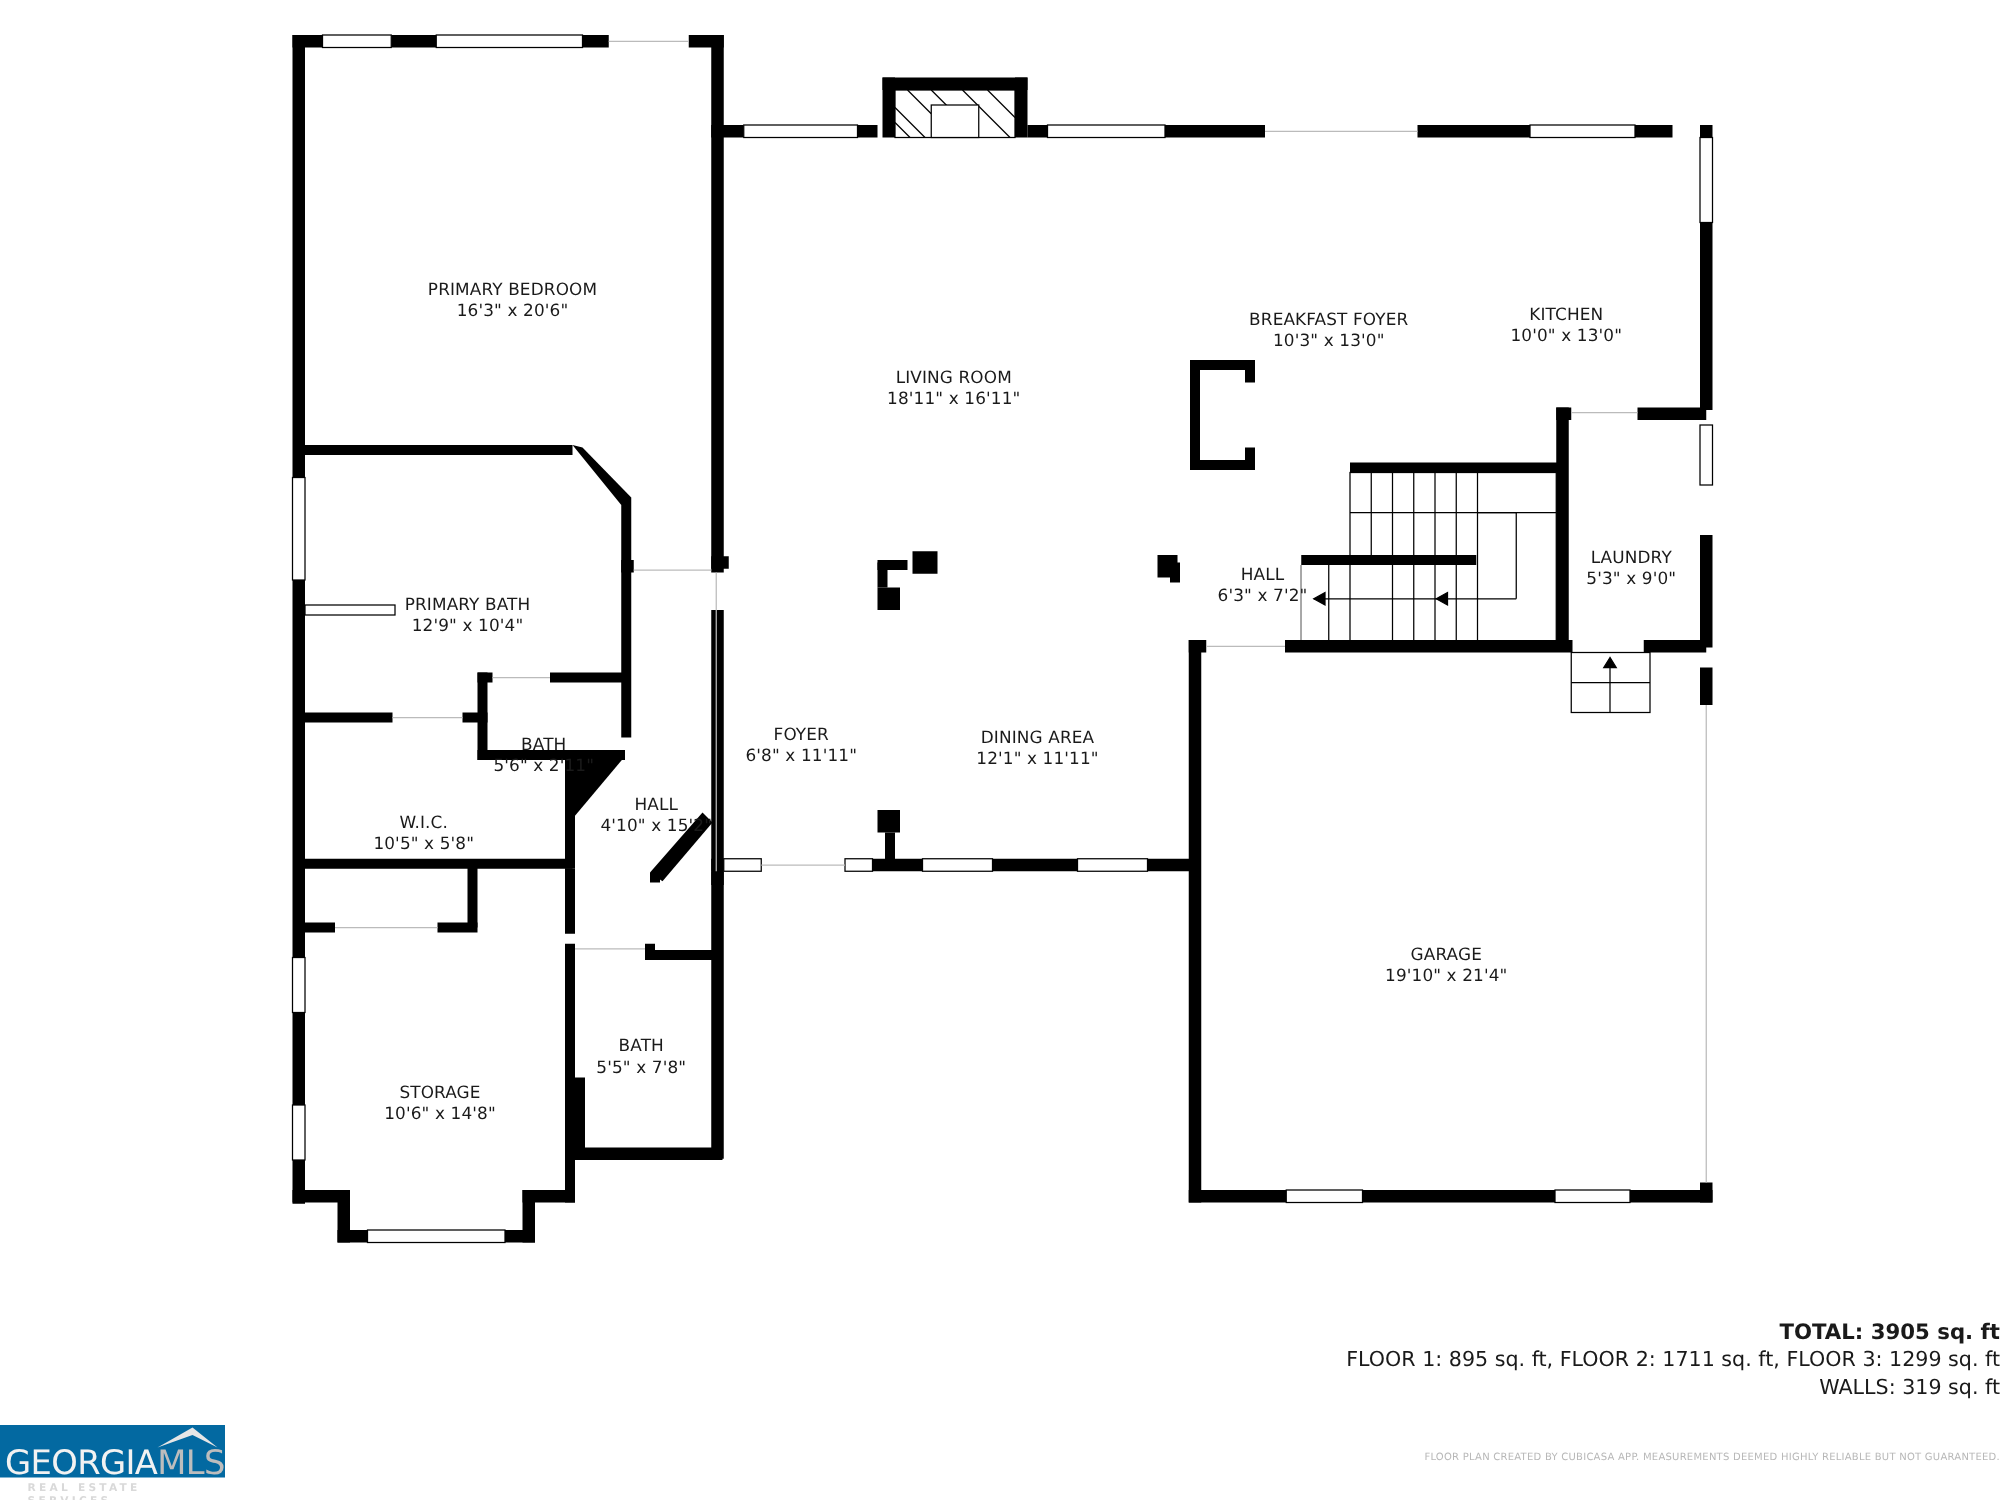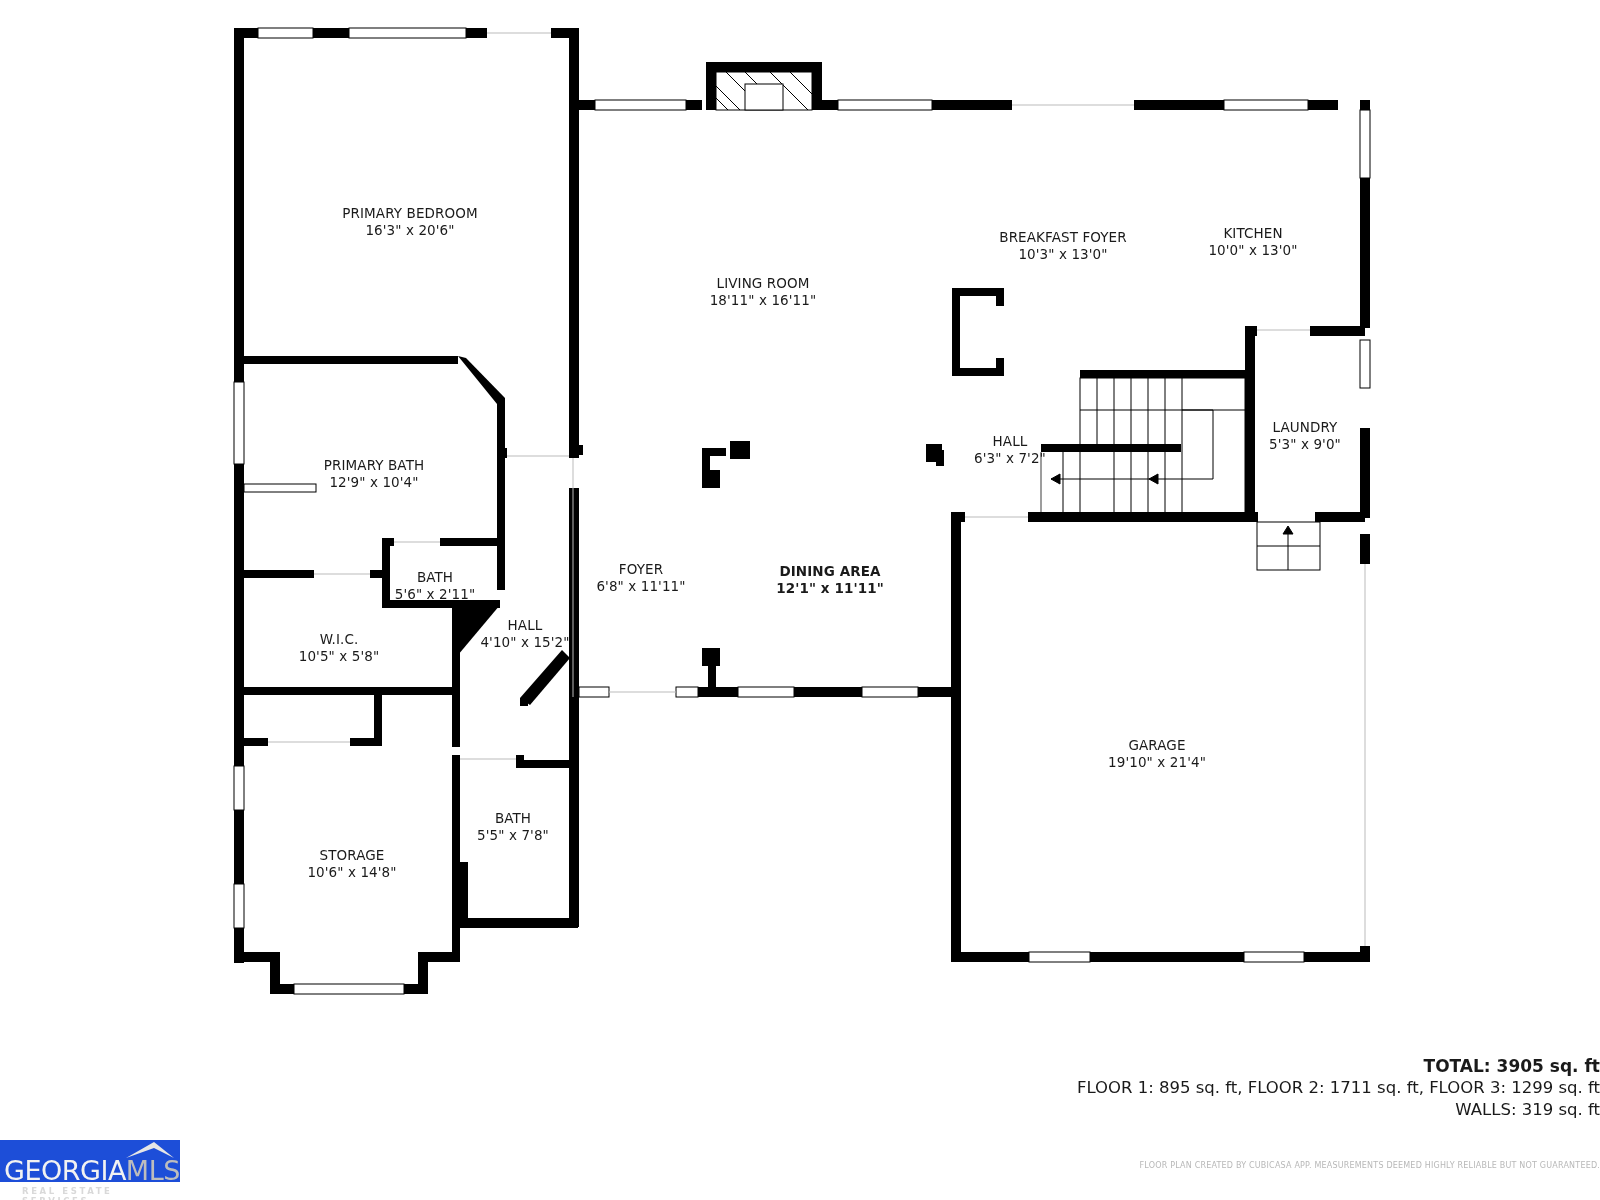--- a/index.html
+++ b/index.html
@@ -1,23 +1,23 @@
 <!DOCTYPE html>
 <html><head>
 <meta charset="utf-8">
 <style>
   html, body { margin:0; padding:0; background:#ffffff; }
   body { width:1600px; height:1200px; position:relative; overflow:hidden; font-family:"DejaVu Sans", sans-serif; color:#1a1a1a; }
   #plan { position:absolute; left:0; top:0; }
-  .room-label { position:absolute; transform:translate(-50%,-50%); text-align:center; font-size:13.5px; line-height:17px; color:#1a1a1a; white-space:nowrap; letter-spacing:0.1px; }
+  .room-label { position:absolute; transform:translate(-50%,-50%); text-align:center; font-size:13.5px; line-height:17px; color:#1a1a1a; white-space:nowrap; letter-spacing:0.1px;margin-top:19px; }
   .room-label span { display:block; }
   #summary { position:absolute; left:0; width:1600px; top:1055px; text-align:right; font-size:16.5px; line-height:22px; color:#1a1a1a; }
   #summary .total { font-weight:bold; font-size:17px; }
   #disclaimer { position:absolute; left:0; width:1600px; top:1161px; text-align:right; font-size:8px; color:#b8b8b8; letter-spacing:0.2px; }
-  #logo { position:absolute; left:0; top:1140px; width:180px; height:42px; background:#1d4ed8; }
+  #logo { position:absolute; left:0; top:1140px; width:180px; height:42px; background:#0369a1; }
   #logo .brand { position:absolute; left:4px; top:16px; font-size:27px; color:#f2f2f2; letter-spacing:-0.5px; line-height:30px; }
   #logo .brand .mls { color:#bdbdbd; }
   #logo .sub { position:absolute; left:22px; top:46px; font-size:8.5px; color:#d9d9d9; letter-spacing:2.6px; font-weight:bold; }
   #logo .roof { position:absolute; left:118px; top:0px; }
 </style>
 </head>
 <body>
 
 <svg id="plan" width="1600" height="1040" viewBox="0 0 1600 1040">
   <g fill="#000">
@@ -227,21 +227,21 @@
       <span>5'3" x 9'0"</span>
     </div>
   <div class="room-label" style="left:435px;top:586px;">
       <span>BATH</span>
       <span>5'6" x 2'11"</span>
     </div>
   <div class="room-label" style="left:641px;top:578px;text-align:center;">
       <span>FOYER</span>
       <span>6'8" x 11'11"</span>
     </div>
-  <div class="room-label" style="left:830px;top:580px;font-weight:bold;">
+  <div class="room-label" style="left:830px;top:580px;">
       <span>DINING AREA</span>
       <span>12'1" x 11'11"</span>
     </div>
   <div class="room-label" style="left:339px;top:648px;">
       <span>W.I.C.</span>
       <span>10'5" x 5'8"</span>
     </div>
   <div class="room-label" style="left:525px;top:634px;">
       <span>HALL</span>
       <span>4'10" x 15'2"</span>

